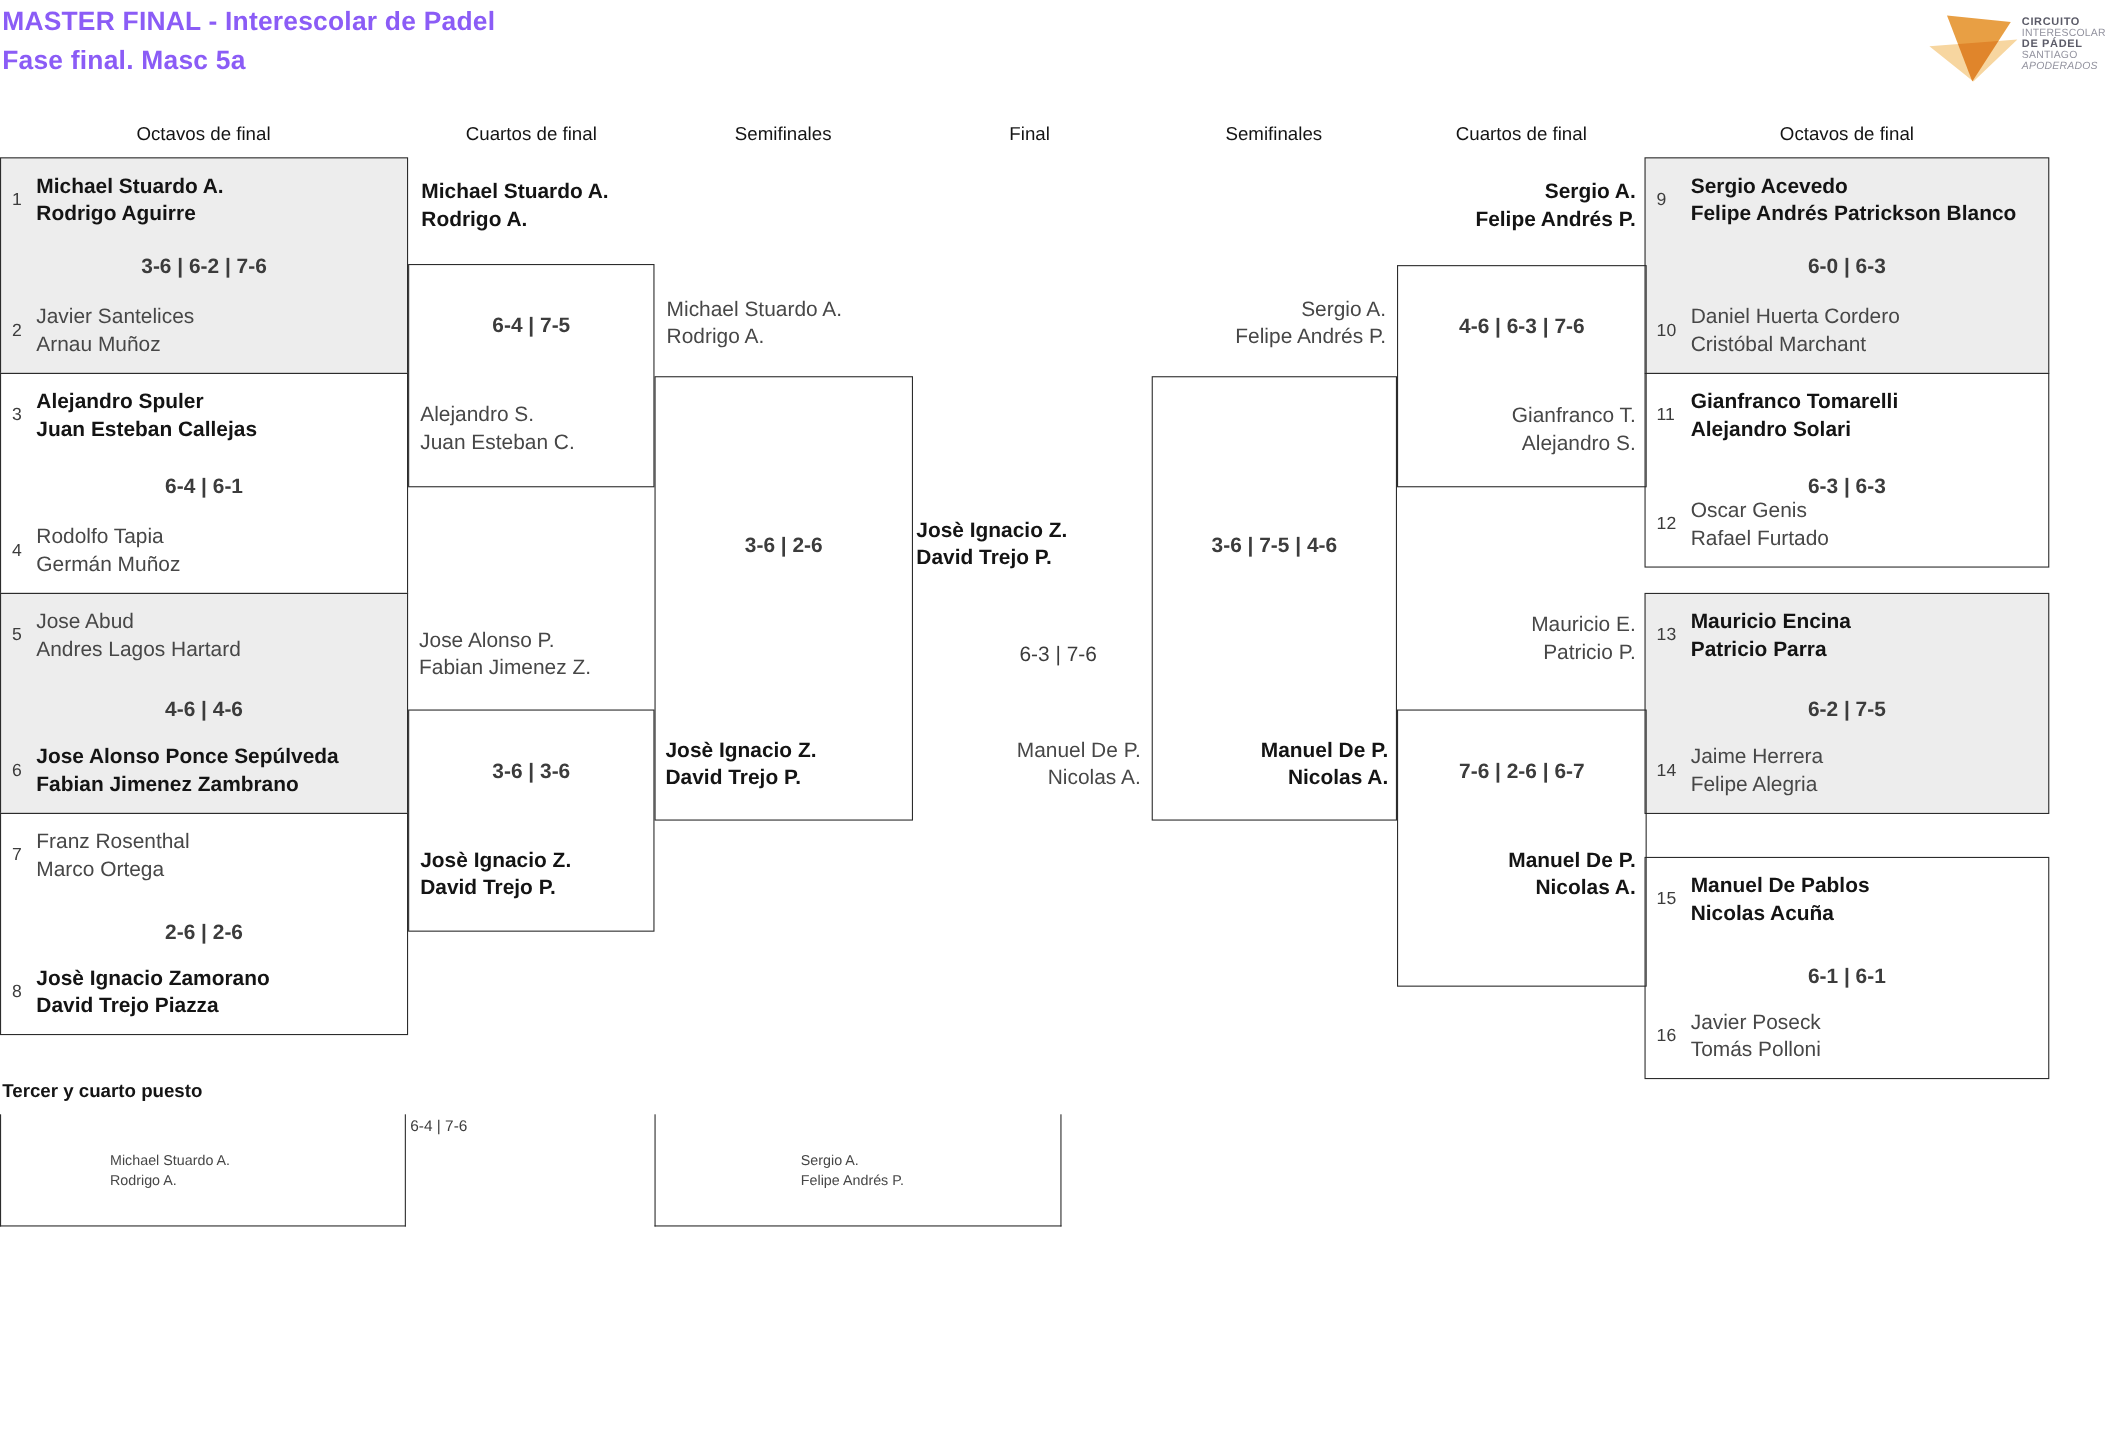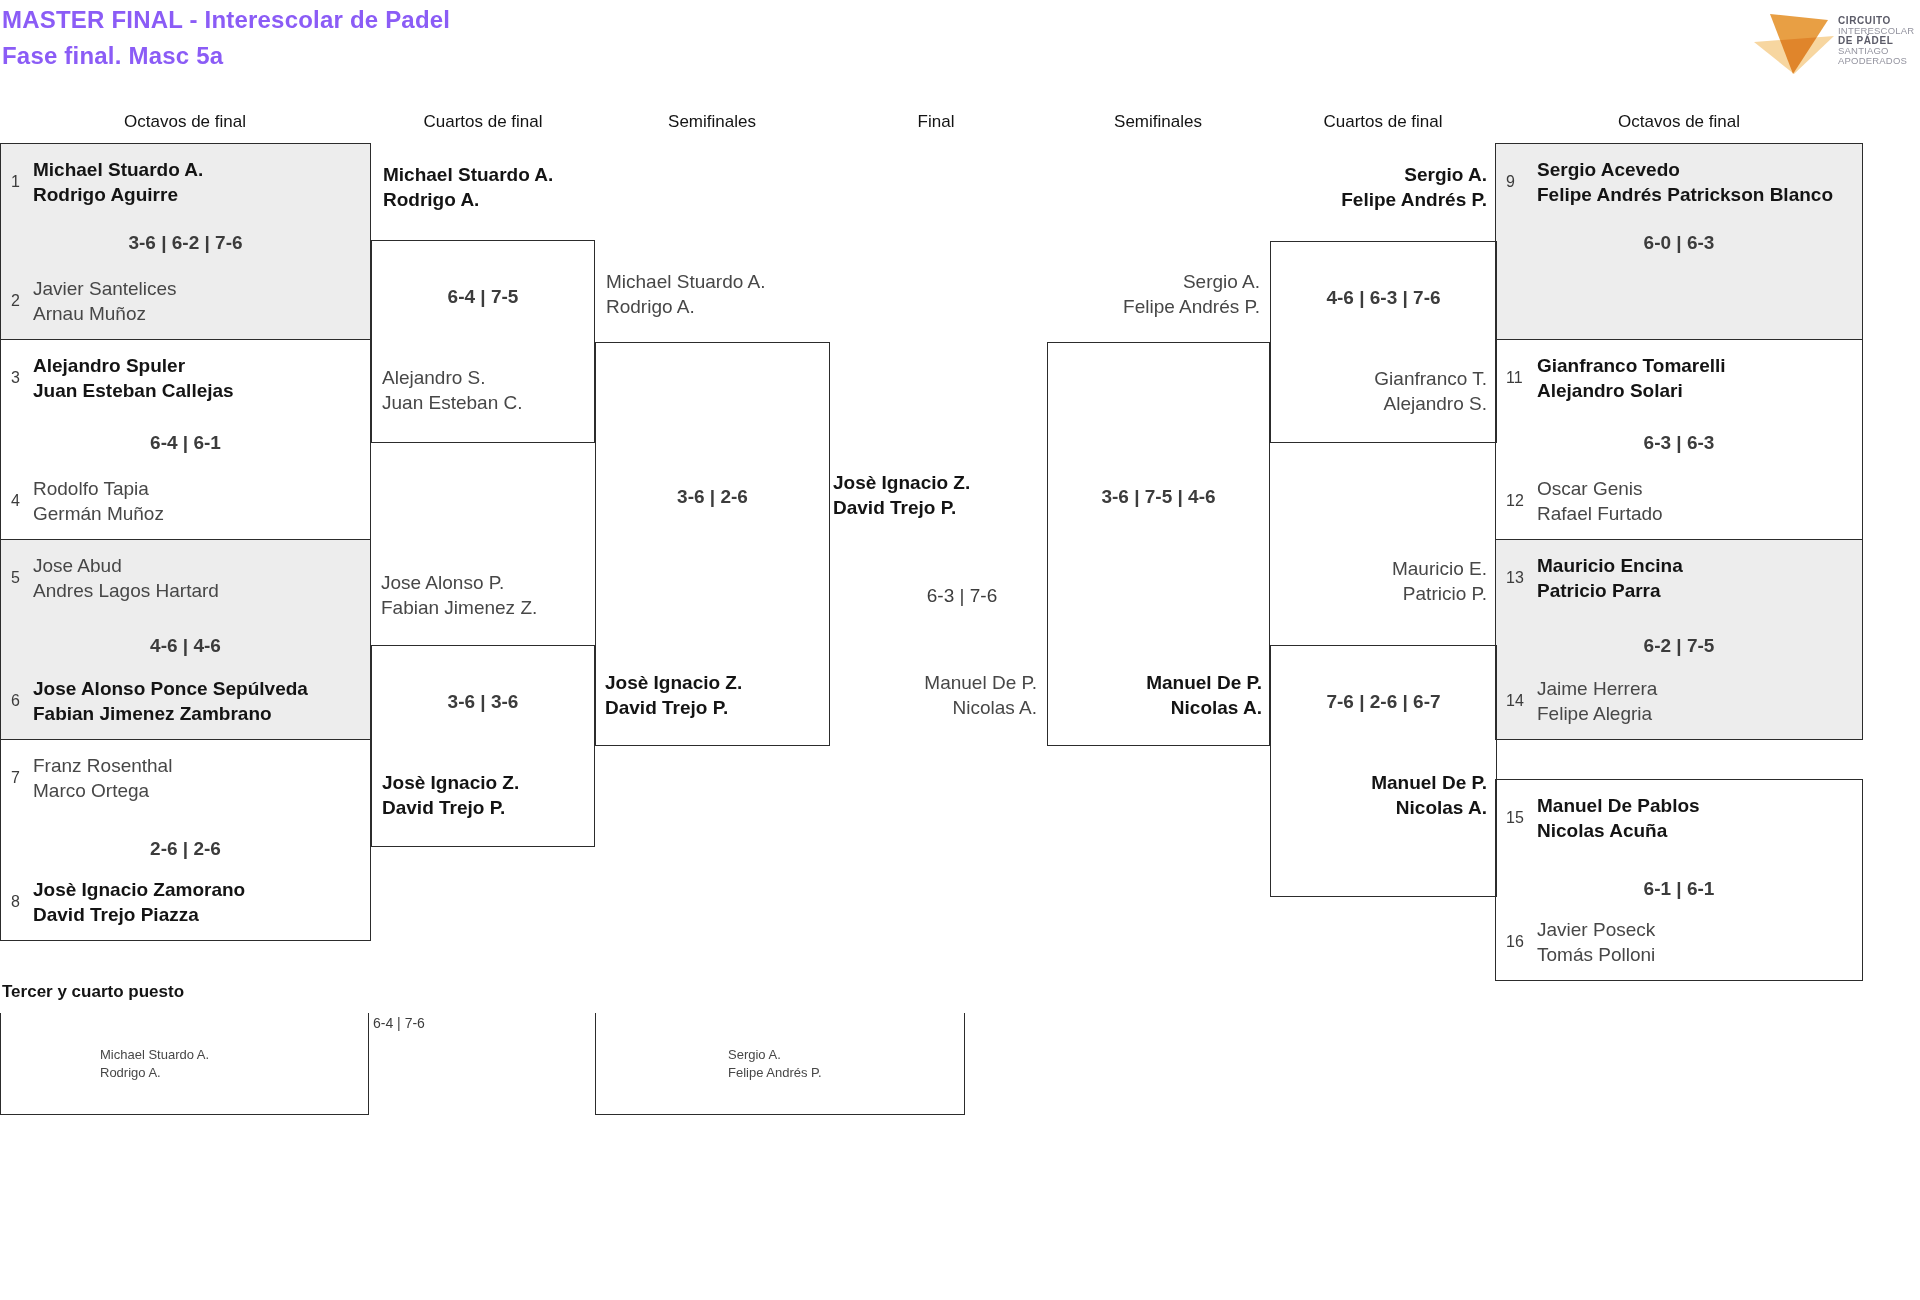--- a/index.html
+++ b/index.html
@@ -24,21 +24,21 @@
   .label.w{font-weight:700;color:#141414;}
   .label.r{text-align:right;}
   .pscore{position:absolute;transform:translateX(-50%);font-size:19px;color:#3c3c3c;white-space:nowrap;}
   .tp-box{position:absolute;box-sizing:border-box;border:1px solid #2c2c2c;border-top:none;background:#fff;}
   .tp-names{position:absolute;font-size:13px;line-height:18px;color:#474747;white-space:nowrap;}
   .tp-score{position:absolute;font-size:14px;color:#3c3c3c;white-space:nowrap;}
   .tp-head{position:absolute;font-size:17px;font-weight:700;color:#141414;white-space:nowrap;}
   .logo-text div{white-space:nowrap;}
   .lg-b{font-size:10px;font-weight:700;color:#5b5b68;letter-spacing:.6px;line-height:10px;}
   .lg-n{font-size:9.5px;color:#93939f;letter-spacing:.2px;line-height:10px;}
-  .lg-i{}
+  .lg-i{font-style:italic;}
 </style>
 </head>
 <body>
 
 <div class="abs title" style="left:2px;top:6px">MASTER FINAL - Interescolar de Padel</div>
 <div class="abs title" style="left:2px;top:42px">Fase final. Masc 5a</div>
 
 <div class="abs" style="left:1750px;top:10px;width:170px;height:70px">
   <svg width="88" height="64" viewBox="0 0 88 64" style="position:absolute;left:0;top:2px">
     <polygon points="4,30 84,24 44,62" fill="#f7d6a0"></polygon>
@@ -135,23 +135,30 @@
 
 <div class="box shaded" style="left:1495px;top:143px;width:368px;height:197px">
   <div class="team t">
     <span class="seed wide">9</span>
     <div class="names w">
       <div>Sergio Acevedo</div>
       <div>Felipe Andrés Patrickson Blanco</div>
     </div>
   </div>
   <div class="score" style="top:88px">6-0 | 6-3</div>
-</div>
-
-<div class="box" style="left:1495px;top:339px;width:368px;height:201px">
+  <div class="team b">
+    <span class="seed wide">10</span>
+    <div class="names">
+      <div>Daniel Huerta Cordero</div>
+      <div>Cristóbal Marchant</div>
+    </div>
+  </div>
+</div>
+
+<div class="box" style="left:1495px;top:339px;width:368px;height:177px">
   <div class="team t">
     <span class="seed wide">11</span>
     <div class="names w">
       <div>Gianfranco Tomarelli</div>
       <div>Alejandro Solari</div>
     </div>
   </div>
   <div class="score" style="top:92px">6-3 | 6-3</div>
   <div class="team b">
     <span class="seed wide">12</span>

